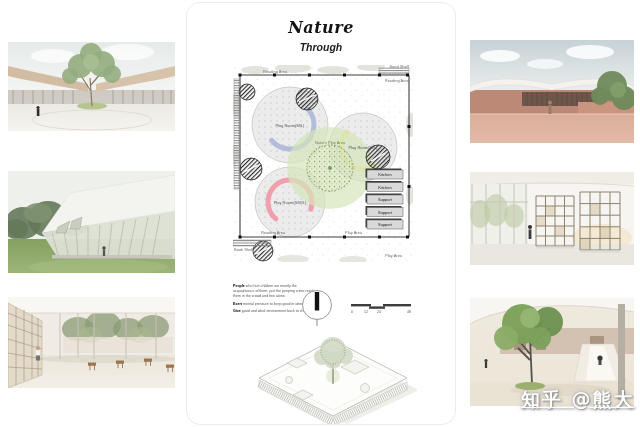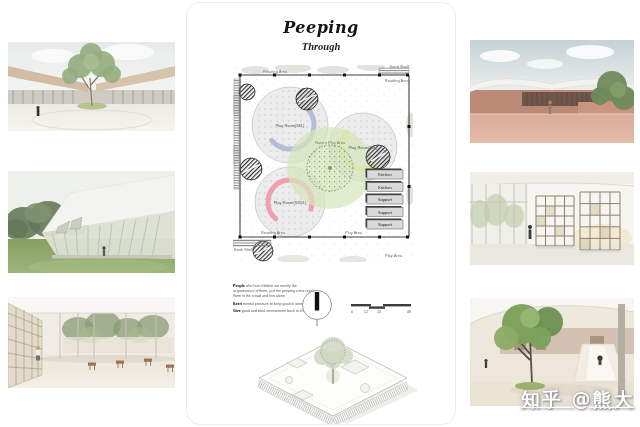--- a/index.html
+++ b/index.html
@@ -12,21 +12,21 @@
   .p3{left:8px;top:297px;width:167px;height:91px;}
   .p4{left:470px;top:40px;width:164px;height:103px;}
   .p5{left:470px;top:172px;width:164px;height:93px;}
   .p6{left:470px;top:298px;width:164px;height:108px;}
   .card{position:absolute;left:186px;top:2px;width:268px;height:421px;background:#fff;
         border:1px solid #ececec;border-radius:14px;}
   .title{position:absolute;top:15px;left:0;right:0;text-align:center;
          font-family:"DejaVu Serif","Liberation Serif",serif;font-style:italic;font-weight:bold;
          font-size:16px;color:#141414;letter-spacing:.5px;}
   .subtitle{position:absolute;top:38px;left:0;right:0;text-align:center;
-         font-family:Liberation Serif, serif;font-style:italic;font-weight:bold;
+         font-family:Liberation Sans, sans-serif;font-style:italic;font-weight:bold;
          font-size:10.5px;color:#1c1c1c;}
   .plan{position:absolute;left:46px;top:62px;}
   .desc{position:absolute;left:46px;top:281px;width:82px;font-size:3.6px;line-height:1.4;color:#555;}
   .desc p{margin:0 0 2.5px;}
   .desc b{color:#000;}
   .north{position:absolute;left:112px;top:283px;}
   .scalebar{position:absolute;left:163px;top:299px;}
   .axon{position:absolute;left:50px;top:329px;}
   .watermark{position:absolute;left:521px;top:387px;font-size:19px;font-weight:bold;
          letter-spacing:2px;color:#fdfdfd;white-space:nowrap;
@@ -149,21 +149,21 @@
       </g>
       <g>
         <circle cx="30" cy="51" r="2" fill="#c9a086"></circle>
         <rect x="28" y="53" width="4" height="5.5" fill="#f2f1ed"></rect>
         <rect x="28" y="58.5" width="4" height="5" fill="#6e747c"></rect>
       </g>
     </svg>
   </div>
 
   <div class="card">
-    <div class="title">Peeping</div>
+    <div class="title">Nature</div>
     <div class="subtitle">Through</div>
 
     <svg class="plan" width="180" height="197" viewBox="0 0 180 197">
       <defs>
         <pattern id="pdots" width="6" height="6" patternUnits="userSpaceOnUse">
           <circle cx="2" cy="2" r=".7" fill="#b9b9b9"></circle>
         </pattern>
         <pattern id="pgdots" width="5" height="5" patternUnits="userSpaceOnUse">
           <circle cx="1.6" cy="1.6" r=".8" fill="#8aa36c"></circle>
             <circle cx="3.8" cy="3.8" r=".6" fill="#9db77f"></circle>

